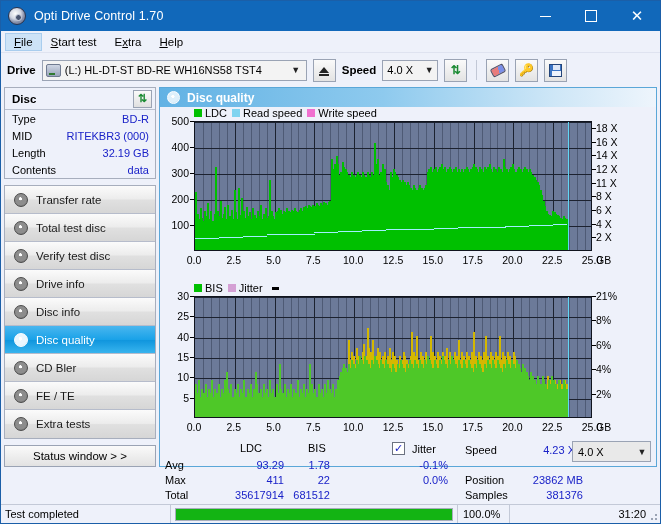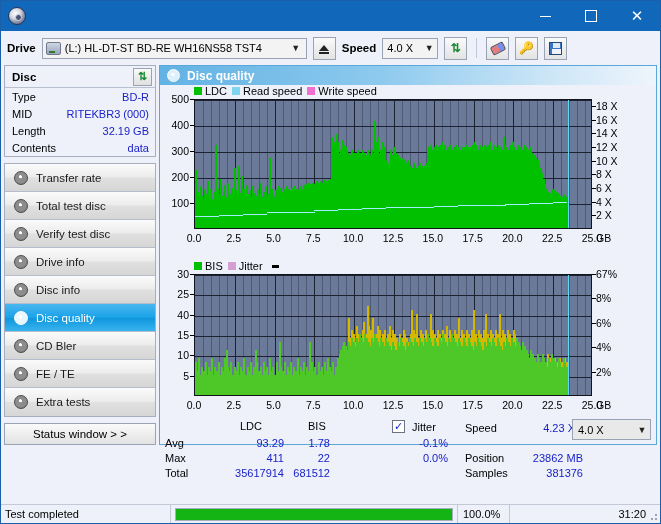--- a/index.html
+++ b/index.html
@@ -248,27 +248,34 @@
       radial-gradient(circle 1px at 8px 4px,#9aa3b4 99%,transparent);
   }
 </style>
 </head>
 <body>
 
 <div id="app">
 
   <div id="titlebar">
     <div id="app-icon"></div>
+    <div id="title-text">Opti Drive Control 1.70</div>
     <div id="winbtns">
       <div class="winbtn wb-min"></div>
       <div class="winbtn wb-max"></div>
       <div class="winbtn wb-close">✕</div>
     </div>
   </div>
 
+  <div id="menubar">
+    <div class="menu-item sel"><u>F</u>ile</div>
+    <div class="menu-item"><u>S</u>tart test</div>
+    <div class="menu-item">E<u>x</u>tra</div>
+    <div class="menu-item"><u>H</u>elp</div>
+  </div>
 
   <div id="drivebar">
     <div class="bar-label">Drive</div>
     <div id="drive-combo">
       <span class="drive-ic"></span>
       <span>(L:)  HL-DT-ST BD-RE  WH16NS58 TST4</span>
       <span class="combo-arrow">▼</span>
     </div>
     <div class="tbbtn">
         <span class="eject-ic"></span>
@@ -725,21 +732,21 @@
           <div class="axlabel" style="left: 2px; top: 8px; width: 27px; text-align: right;">500</div>
           <div class="tick" style="left: 30px; top: 14px; width: 4px; height: 1px;"></div>
           <div class="axlabel" style="left: 436px; top: 124.316px;">2 X</div>
           <div class="tick" style="left: 432px; top: 130px; width: 4px; height: 1px;"></div>
           <div class="axlabel" style="left: 436px; top: 110.632px;">4 X</div>
           <div class="tick" style="left: 432px; top: 117px; width: 4px; height: 1px;"></div>
           <div class="axlabel" style="left: 436px; top: 96.9474px;">6 X</div>
           <div class="tick" style="left: 432px; top: 103px; width: 4px; height: 1px;"></div>
           <div class="axlabel" style="left: 436px; top: 83.2632px;">8 X</div>
           <div class="tick" style="left: 432px; top: 89px; width: 4px; height: 1px;"></div>
-          <div class="axlabel" style="left: 436px; top: 69.5789px;">10 X</div>
+          <div class="axlabel" style="left: 436px; top: 69.5789px;">11 X</div>
           <div class="tick" style="left: 432px; top: 76px; width: 4px; height: 1px;"></div>
           <div class="axlabel" style="left: 436px; top: 55.8947px;">12 X</div>
           <div class="tick" style="left: 432px; top: 62px; width: 4px; height: 1px;"></div>
           <div class="axlabel" style="left: 436px; top: 42.2105px;">14 X</div>
           <div class="tick" style="left: 432px; top: 48px; width: 4px; height: 1px;"></div>
           <div class="axlabel" style="left: 436px; top: 28.5263px;">16 X</div>
           <div class="tick" style="left: 432px; top: 35px; width: 4px; height: 1px;"></div>
           <div class="axlabel" style="left: 436px; top: 14.8421px;">18 X</div>
           <div class="tick" style="left: 432px; top: 21px; width: 4px; height: 1px;"></div>
           <div class="axlabel" style="left: 21px; top: 147px; width: 26px; text-align: center;">0.0</div>
@@ -1198,21 +1205,21 @@
           <div class="axlabel" style="left: 2px; top: 8px; width: 27px; text-align: right;">30</div>
           <div class="tick" style="left: 30px; top: 14px; width: 4px; height: 1px;"></div>
           <div class="axlabel" style="left: 436px; top: 105.6px;">2%</div>
           <div class="tick" style="left: 432px; top: 112px; width: 4px; height: 1px;"></div>
           <div class="axlabel" style="left: 436px; top: 81.2px;">4%</div>
           <div class="tick" style="left: 432px; top: 87px; width: 4px; height: 1px;"></div>
           <div class="axlabel" style="left: 436px; top: 56.8px;">6%</div>
           <div class="tick" style="left: 432px; top: 63px; width: 4px; height: 1px;"></div>
           <div class="axlabel" style="left: 436px; top: 32.4px;">8%</div>
           <div class="tick" style="left: 432px; top: 38px; width: 4px; height: 1px;"></div>
-          <div class="axlabel" style="left: 436px; top: 8px;">67%</div>
+          <div class="axlabel" style="left: 436px; top: 8px;">21%</div>
           <div class="tick" style="left: 432px; top: 14px; width: 4px; height: 1px;"></div>
           <div class="axlabel" style="left: 21px; top: 139px; width: 26px; text-align: center;">0.0</div>
           <div class="axlabel" style="left: 60.8px; top: 139px; width: 26px; text-align: center;">2.5</div>
           <div class="axlabel" style="left: 100.6px; top: 139px; width: 26px; text-align: center;">5.0</div>
           <div class="axlabel" style="left: 140.4px; top: 139px; width: 26px; text-align: center;">7.5</div>
           <div class="axlabel" style="left: 180.2px; top: 139px; width: 26px; text-align: center;">10.0</div>
           <div class="axlabel" style="left: 220px; top: 139px; width: 26px; text-align: center;">12.5</div>
           <div class="axlabel" style="left: 259.8px; top: 139px; width: 26px; text-align: center;">15.0</div>
           <div class="axlabel" style="left: 299.6px; top: 139px; width: 26px; text-align: center;">17.5</div>
           <div class="axlabel" style="left: 339.4px; top: 139px; width: 26px; text-align: center;">20.0</div>

